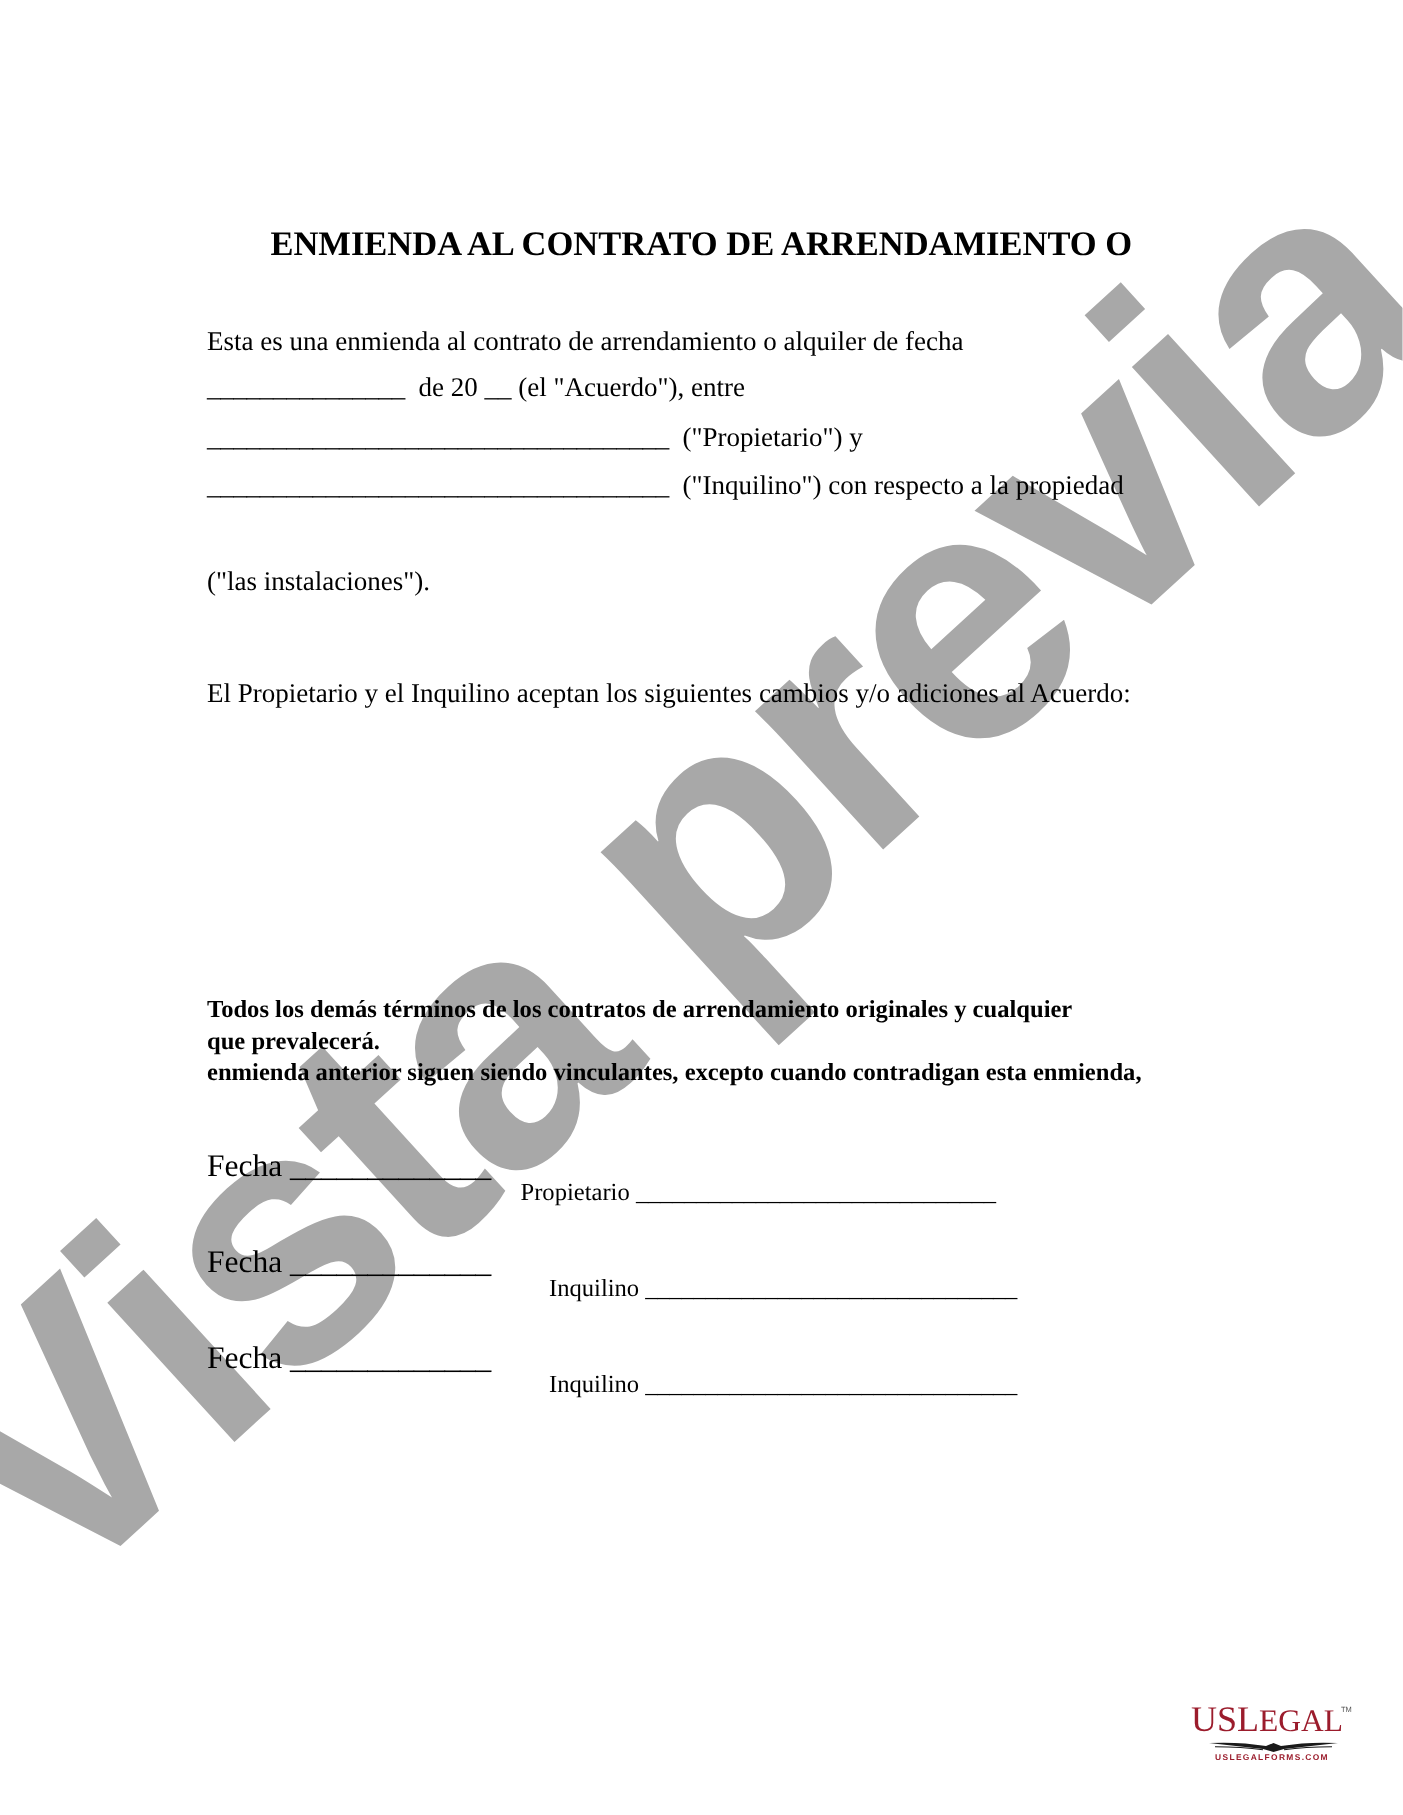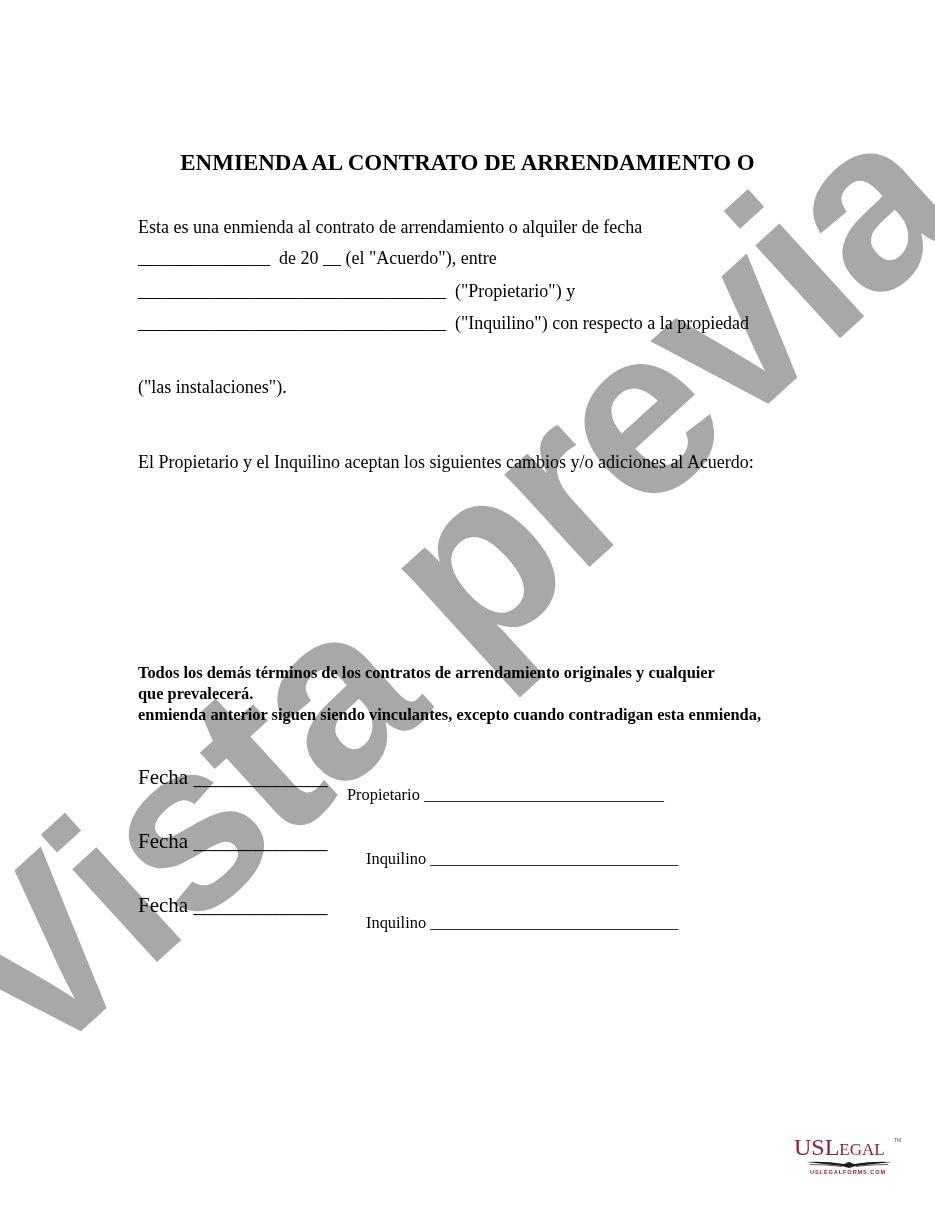--- a/index.html
+++ b/index.html
@@ -97,21 +97,21 @@
     position: absolute;
     left: 2px;
     top: 0;
     font-family: "Liberation Serif", "DejaVu Serif", serif;
     color: #9b1c2c;
     font-size: 24px;
     line-height: 26px;
     letter-spacing: 0px;
     white-space: nowrap;
   }
-  .logo-text .small-caps { font-size: 17px; }
+  .logo-text .small-caps { font-size: 21px; }
   .logo-tm {
     position: absolute;
     left: 102px;
     top: 3px;
     font-family: "Liberation Sans", "DejaVu Sans", sans-serif;
     font-size: 5px;
     color: #555;
   }
   .logo-wings {
     position: absolute;

